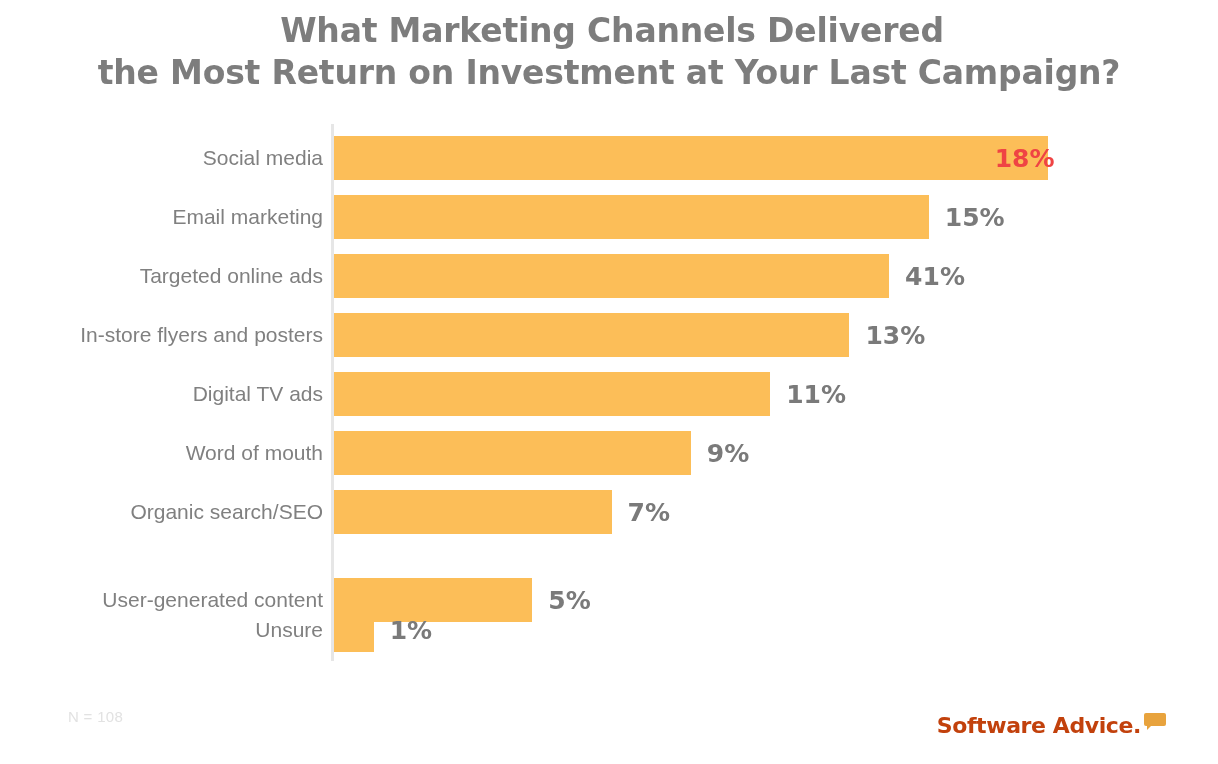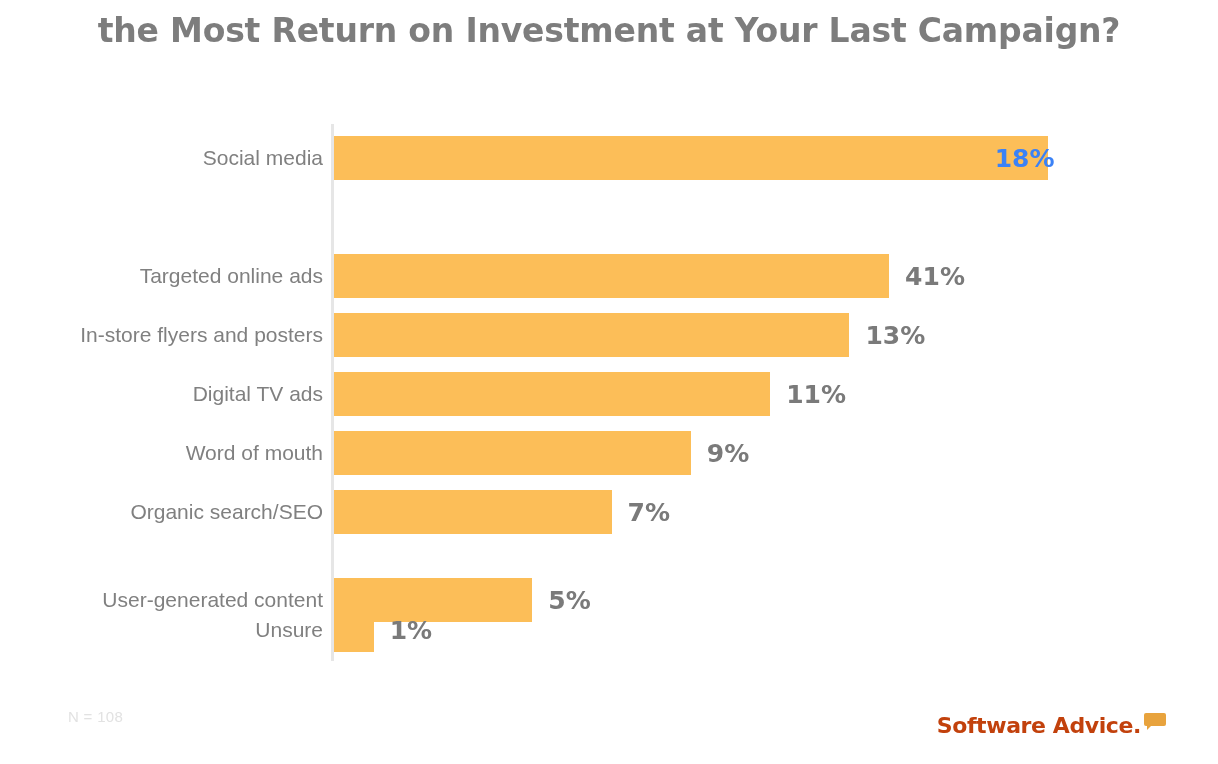--- a/index.html
+++ b/index.html
@@ -97,21 +97,21 @@
     top: 0;
     height: 44px;
     line-height: 46px;
     color: #7a7a7a;
     font-family: "DejaVu Sans", sans-serif;
     font-weight: bold;
     font-size: 25px;
     white-space: nowrap;
   }
   .value-label.inside {
-    color: #3b82f6;
+    color: #ef4444;
   }
 
   
   .footnote {
     position: absolute;
     left: 68px;
     top: 708px;
     color: #e2e2e2;
     font-family: "Liberation Sans", sans-serif;
     font-size: 15px;
@@ -162,30 +162,36 @@
     border-left: 5px solid #e8a33d;
     border-bottom: 5px solid transparent;
   }
 </style>
 </head>
 <body>
 
 <div id="chart-root">
 
   <div class="chart-title">
+    <span class="title-line title-line-1">What Marketing Channels Delivered</span>
     <span class="title-line title-line-2">the Most Return on Investment at Your Last Campaign?</span>
   </div>
 
   <div id="plot-area">
     <div class="axis-line"></div>
 
   <div class="bar-row" style="top: 136px;">
         <div class="cat-label">Social media</div>
         <div class="bar" style="width: 713.7px;"></div>
         <div class="value-label inside" style="left: 994.7px;">18%</div>
+      </div>
+      <div class="bar-row" style="top: 195px;">
+        <div class="cat-label">Email marketing</div>
+        <div class="bar" style="width: 594.75px;"></div>
+        <div class="value-label" style="left: 944.75px;">15%</div>
       </div>
       <div class="bar-row" style="top: 254px;">
         <div class="cat-label">Targeted online ads</div>
         <div class="bar" style="width: 555.1px;"></div>
         <div class="value-label" style="left: 905.1px;">41%</div>
       </div>
       <div class="bar-row" style="top: 313px;">
         <div class="cat-label">In-store flyers and posters</div>
         <div class="bar" style="width: 515.45px;"></div>
         <div class="value-label" style="left: 865.45px;">13%</div>

